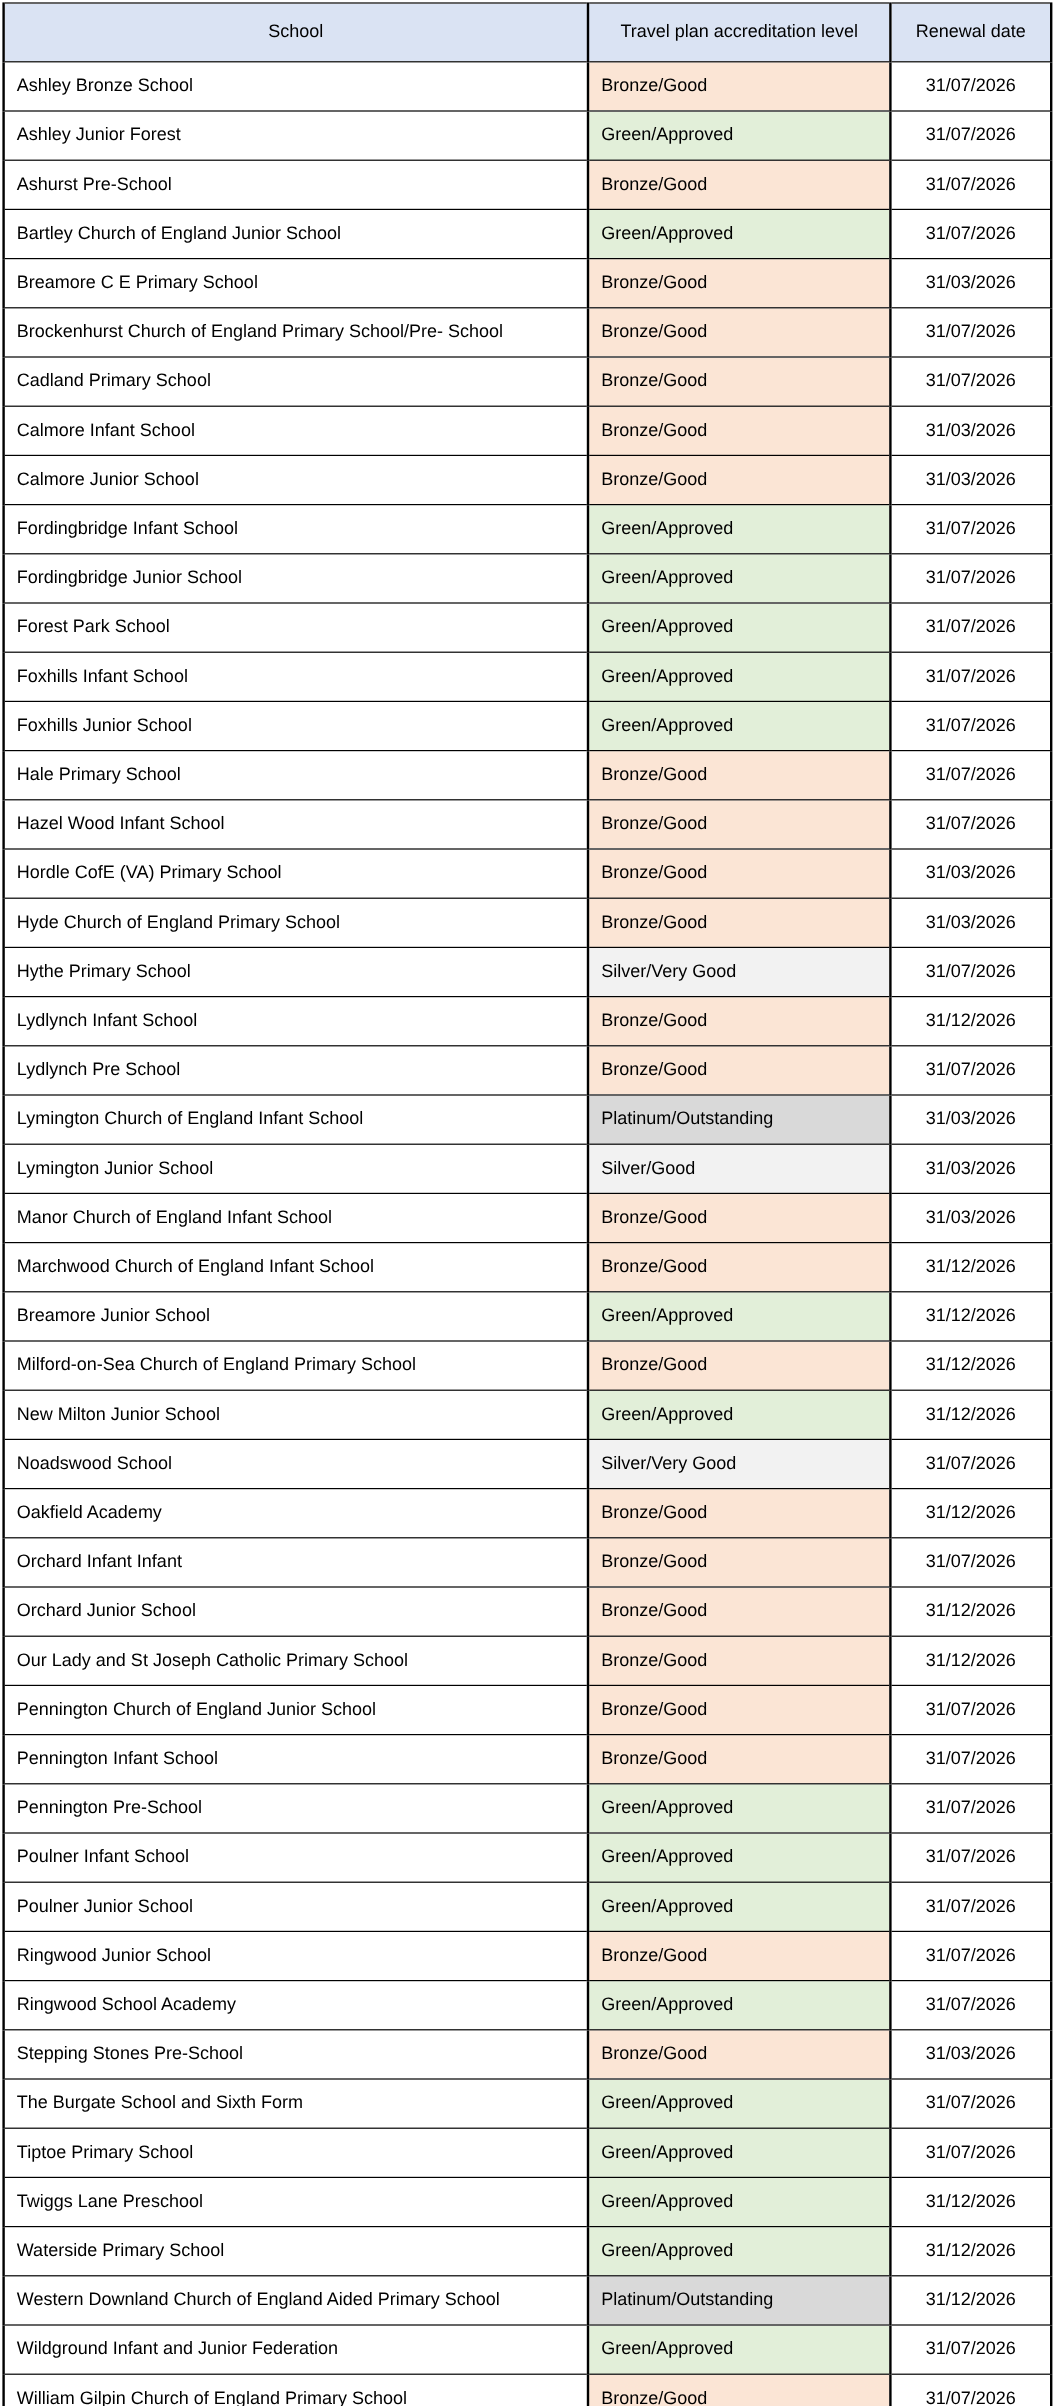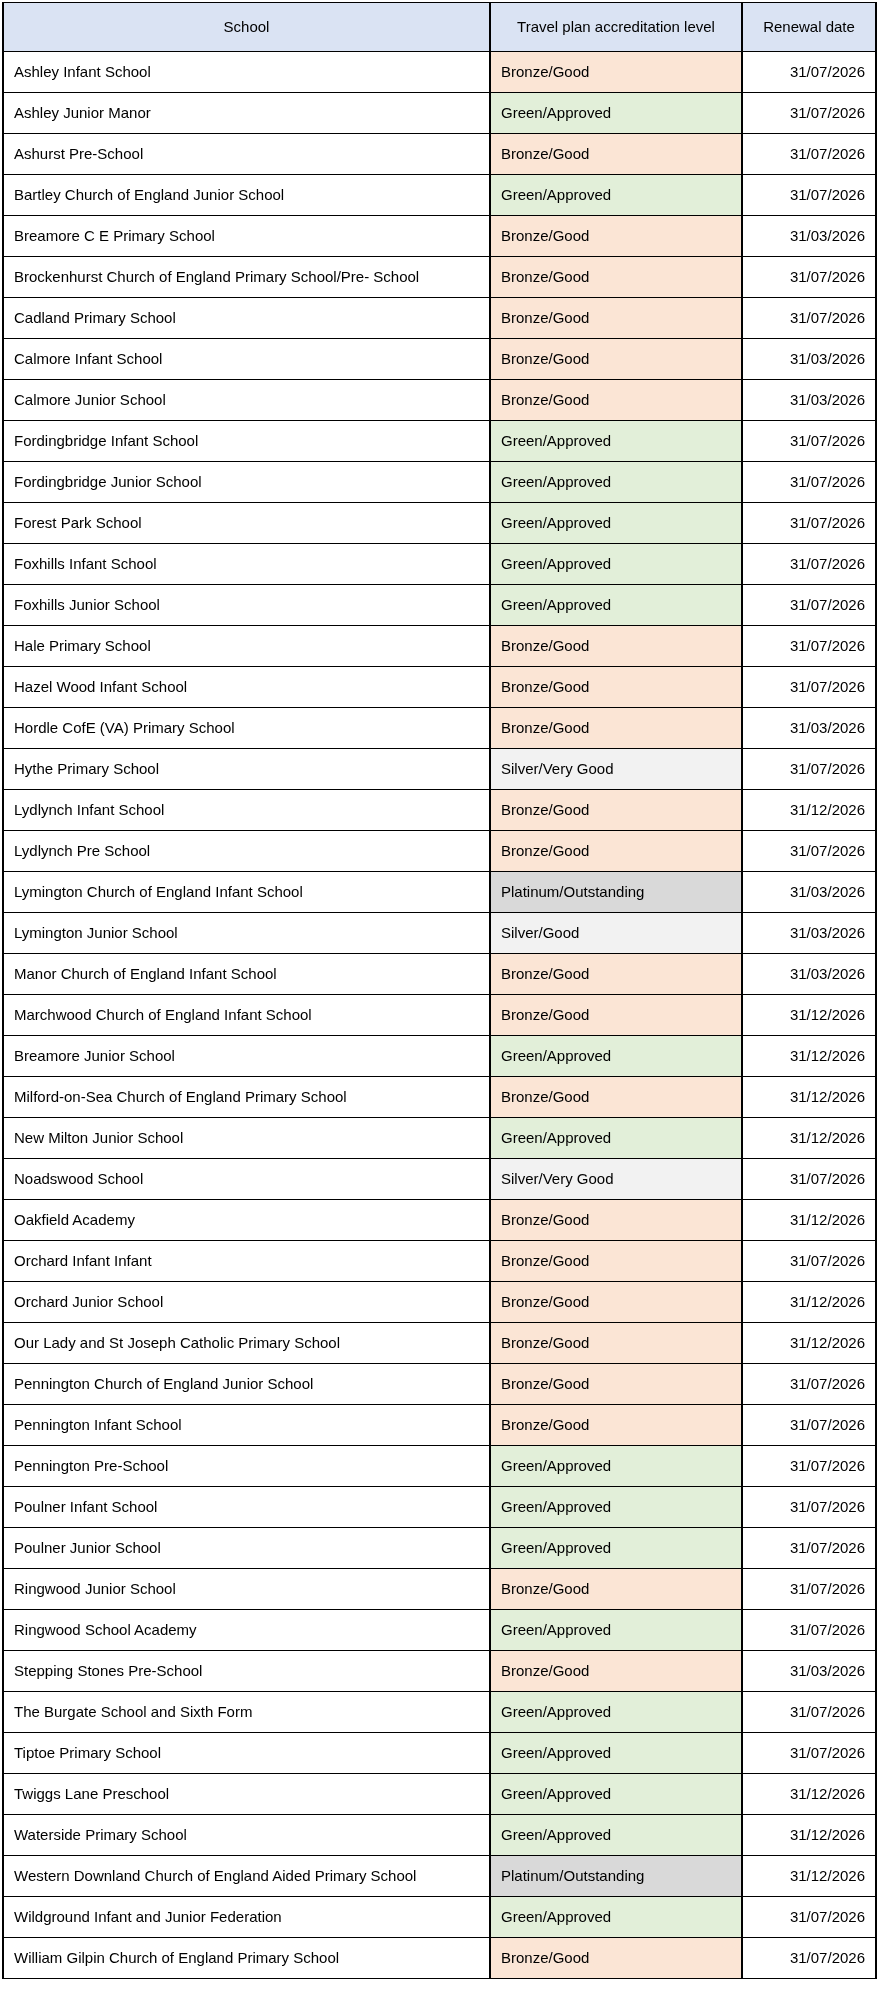--- a/index.html
+++ b/index.html
@@ -34,47 +34,47 @@
     box-sizing: border-box;
   }
   thead tr { height: 49px; margin-top: 28px; }
   tbody tr { height: 41px; }
   th {
     font-weight: normal;
     text-align: center;
   }
   td.school-cell { text-align: left; background: #ffffff; }
   td.level-cell  { text-align: left; }
-  td.date-cell   { text-align: right; background: #ffffff; }
+  td.date-cell   { text-align: center; background: #ffffff; }
 </style>
 </head>
 <body>
 
 <div class="page">
   <table class="accreditation-table">
     <colgroup>
       <col style="width:487px">
       <col style="width:252px">
       <col style="width:134px">
     </colgroup>
     <thead>
       <tr>
         <th style="background: rgb(218, 227, 243);">School</th>
         <th style="background: rgb(218, 227, 243);">Travel plan accreditation level</th>
         <th style="background: rgb(218, 227, 243);">Renewal date</th>
       </tr>
     </thead>
     <tbody>
         <tr>
-          <td class="school-cell">Ashley Infant School</td>
-          <td class="level-cell" style="background: rgb(251, 229, 213);">Bronze/Good</td>
-          <td class="date-cell">31/07/2026</td>
-        </tr>
-        <tr>
-          <td class="school-cell">Ashley Junior Manor</td>
+          <td class="school-cell">Ashley Bronze School</td>
+          <td class="level-cell" style="background: rgb(251, 229, 213);">Bronze/Good</td>
+          <td class="date-cell">31/07/2026</td>
+        </tr>
+        <tr>
+          <td class="school-cell">Ashley Junior Forest</td>
           <td class="level-cell" style="background: rgb(226, 239, 217);">Green/Approved</td>
           <td class="date-cell">31/07/2026</td>
         </tr>
         <tr>
           <td class="school-cell">Ashurst Pre-School</td>
           <td class="level-cell" style="background: rgb(251, 229, 213);">Bronze/Good</td>
           <td class="date-cell">31/07/2026</td>
         </tr>
         <tr>
           <td class="school-cell">Bartley Church of England Junior School</td>
@@ -136,20 +136,25 @@
           <td class="level-cell" style="background: rgb(251, 229, 213);">Bronze/Good</td>
           <td class="date-cell">31/07/2026</td>
         </tr>
         <tr>
           <td class="school-cell">Hazel Wood Infant School</td>
           <td class="level-cell" style="background: rgb(251, 229, 213);">Bronze/Good</td>
           <td class="date-cell">31/07/2026</td>
         </tr>
         <tr>
           <td class="school-cell">Hordle CofE (VA) Primary School</td>
+          <td class="level-cell" style="background: rgb(251, 229, 213);">Bronze/Good</td>
+          <td class="date-cell">31/03/2026</td>
+        </tr>
+        <tr>
+          <td class="school-cell">Hyde Church of England Primary School</td>
           <td class="level-cell" style="background: rgb(251, 229, 213);">Bronze/Good</td>
           <td class="date-cell">31/03/2026</td>
         </tr>
         <tr>
           <td class="school-cell">Hythe Primary School</td>
           <td class="level-cell" style="background: rgb(242, 242, 242);">Silver/Very Good</td>
           <td class="date-cell">31/07/2026</td>
         </tr>
         <tr>
           <td class="school-cell">Lydlynch Infant School</td>

